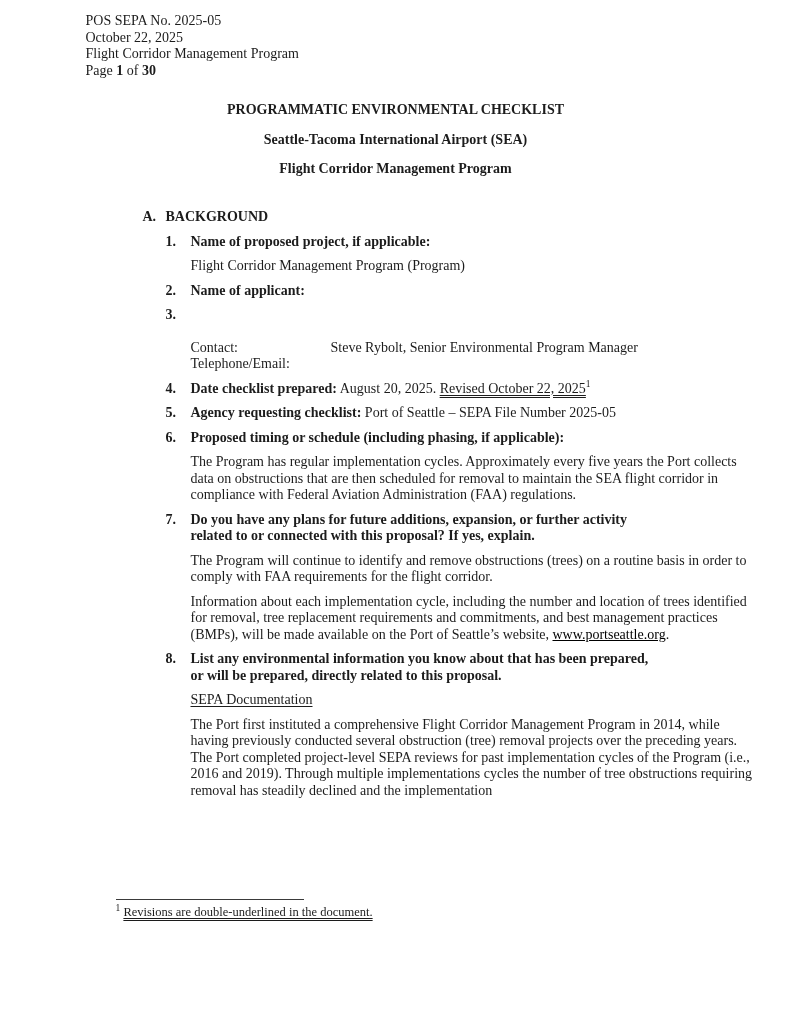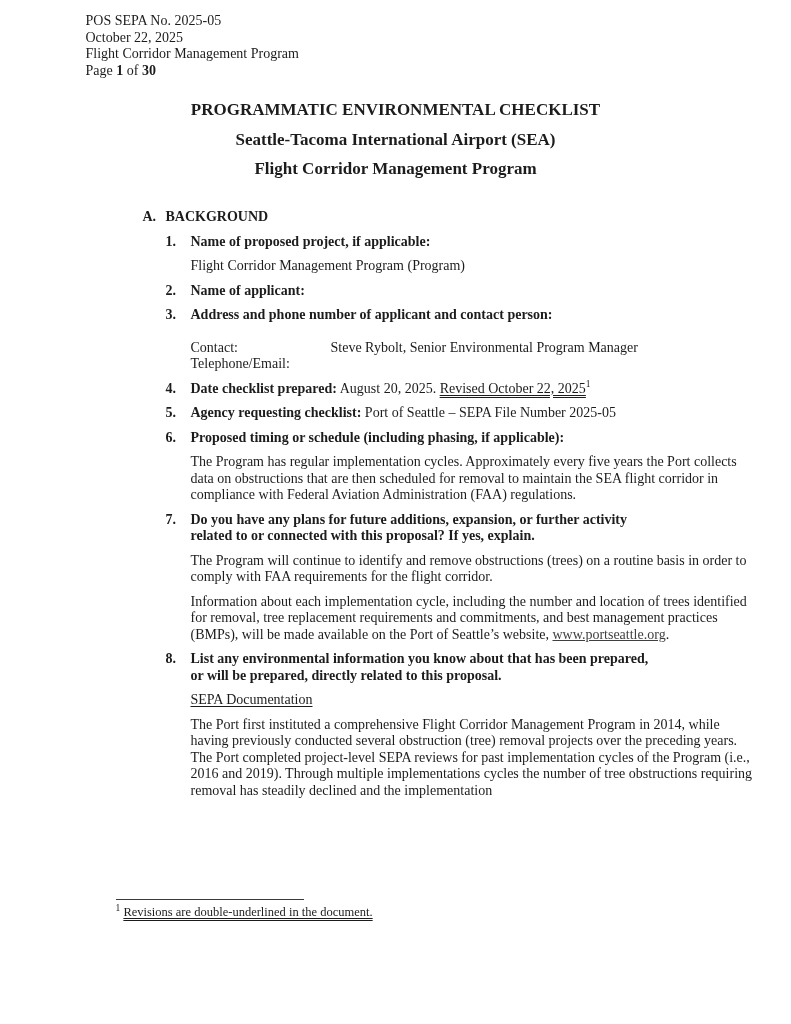--- a/index.html
+++ b/index.html
@@ -13,35 +13,35 @@
     font-size:14px;
     line-height:16.5px;
     overflow:hidden;
     margin:0 auto;
   }
   .header { position:absolute; left:65px; top:13px; }
   .header div { white-space:nowrap; }
   .bold { font-weight:bold; }
   .title {
     position:absolute; left:0; top:101px; width:100%;
-    text-align:center; font-weight:bold; font-size:17px; line-height:18px;
+    text-align:center; font-weight:bold; font-size:14px; line-height:18px;
   }
   .title .title-line { margin-bottom:11.5px; }
   .content { position:absolute; left:122px; top:209px; width:612px; }
   .sec-head { display:flex; font-weight:bold; }
   .sec-letter { width:23px; flex:none; }
   .item { display:flex; margin-top:8px; }
   .item .num { width:48px; padding-left:23px; font-weight:bold; flex:none; }
   .item .q { font-weight:bold; }
   .item .inline-a { font-weight:normal; }
   .answer { margin-left:48px; margin-top:8px; }
   .contact-block { margin-left:48px; margin-top:16px; }
   .contact-row { display:flex; }
   .contact-label { width:140px; flex:none; }
-  .link { color:#404040; text-decoration:underline; cursor:pointer; }
+  .link { color:#000000; text-decoration:underline; cursor:pointer; }
   .dblu {
     text-decoration-line:underline;
     text-decoration-style:double;
     text-decoration-thickness:1px;
     text-underline-offset:2px;
   }
   .subhead { text-decoration:underline; text-underline-offset:2px; }
   sup { font-size:9.5px; vertical-align:super; line-height:0; }
   .footnote { position:absolute; left:95px; top:899px; font-size:12.5px; line-height:15px;text-align:right; }
   .fn-rule { width:188px; border-top:1px solid #3a3a3a; margin-bottom:5px; }
@@ -77,21 +77,20 @@
     </div>
     <div class="answer">Flight Corridor Management Program (Program)</div>
 
     <div class="item">
       <span class="num">2.</span>
       <span class="q">Name of applicant:</span>
     </div>
 
     <div class="item">
       <span class="num">3.</span>
-      <span class="q">Address and phone number of applicant and contact person:</span>
     </div>
     <div class="contact-block">
       <div class="contact-row">
         <span class="contact-label">Contact:</span>
         <span>Steve Rybolt, Senior Environmental Program Manager</span>
       </div>
       <div class="contact-row">
         <span class="contact-label">Telephone/Email:</span>
       </div>
     </div>

